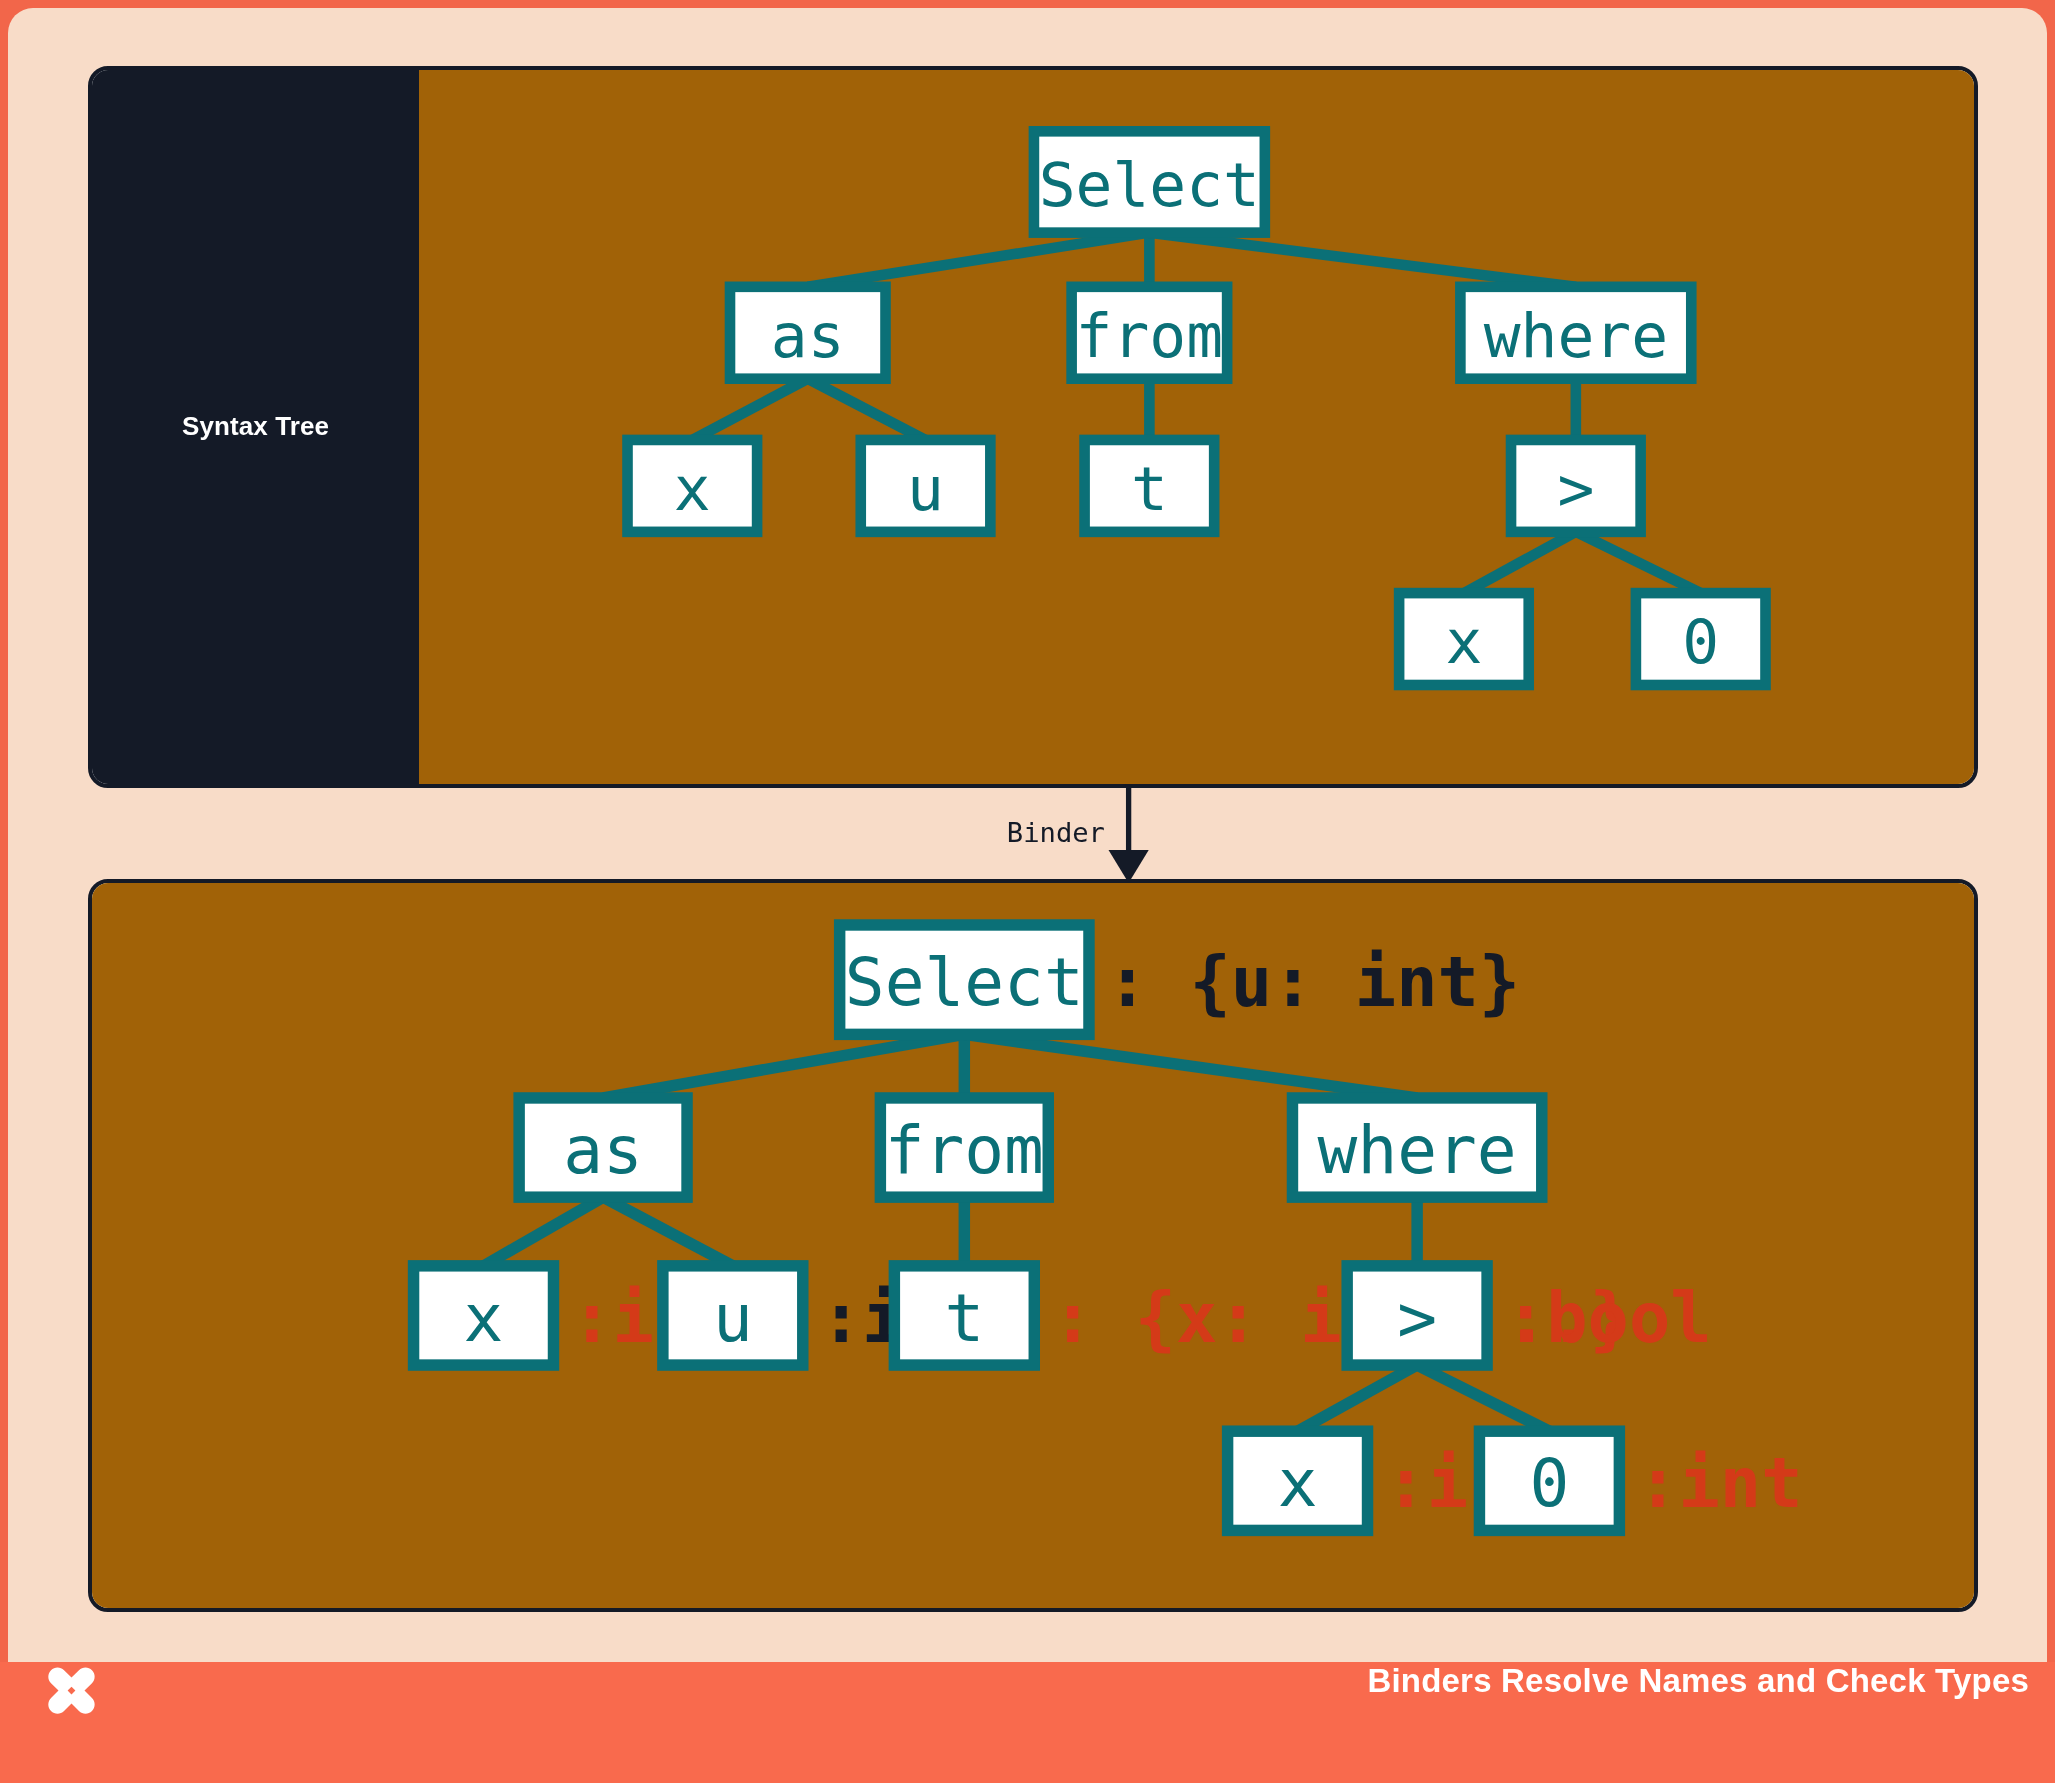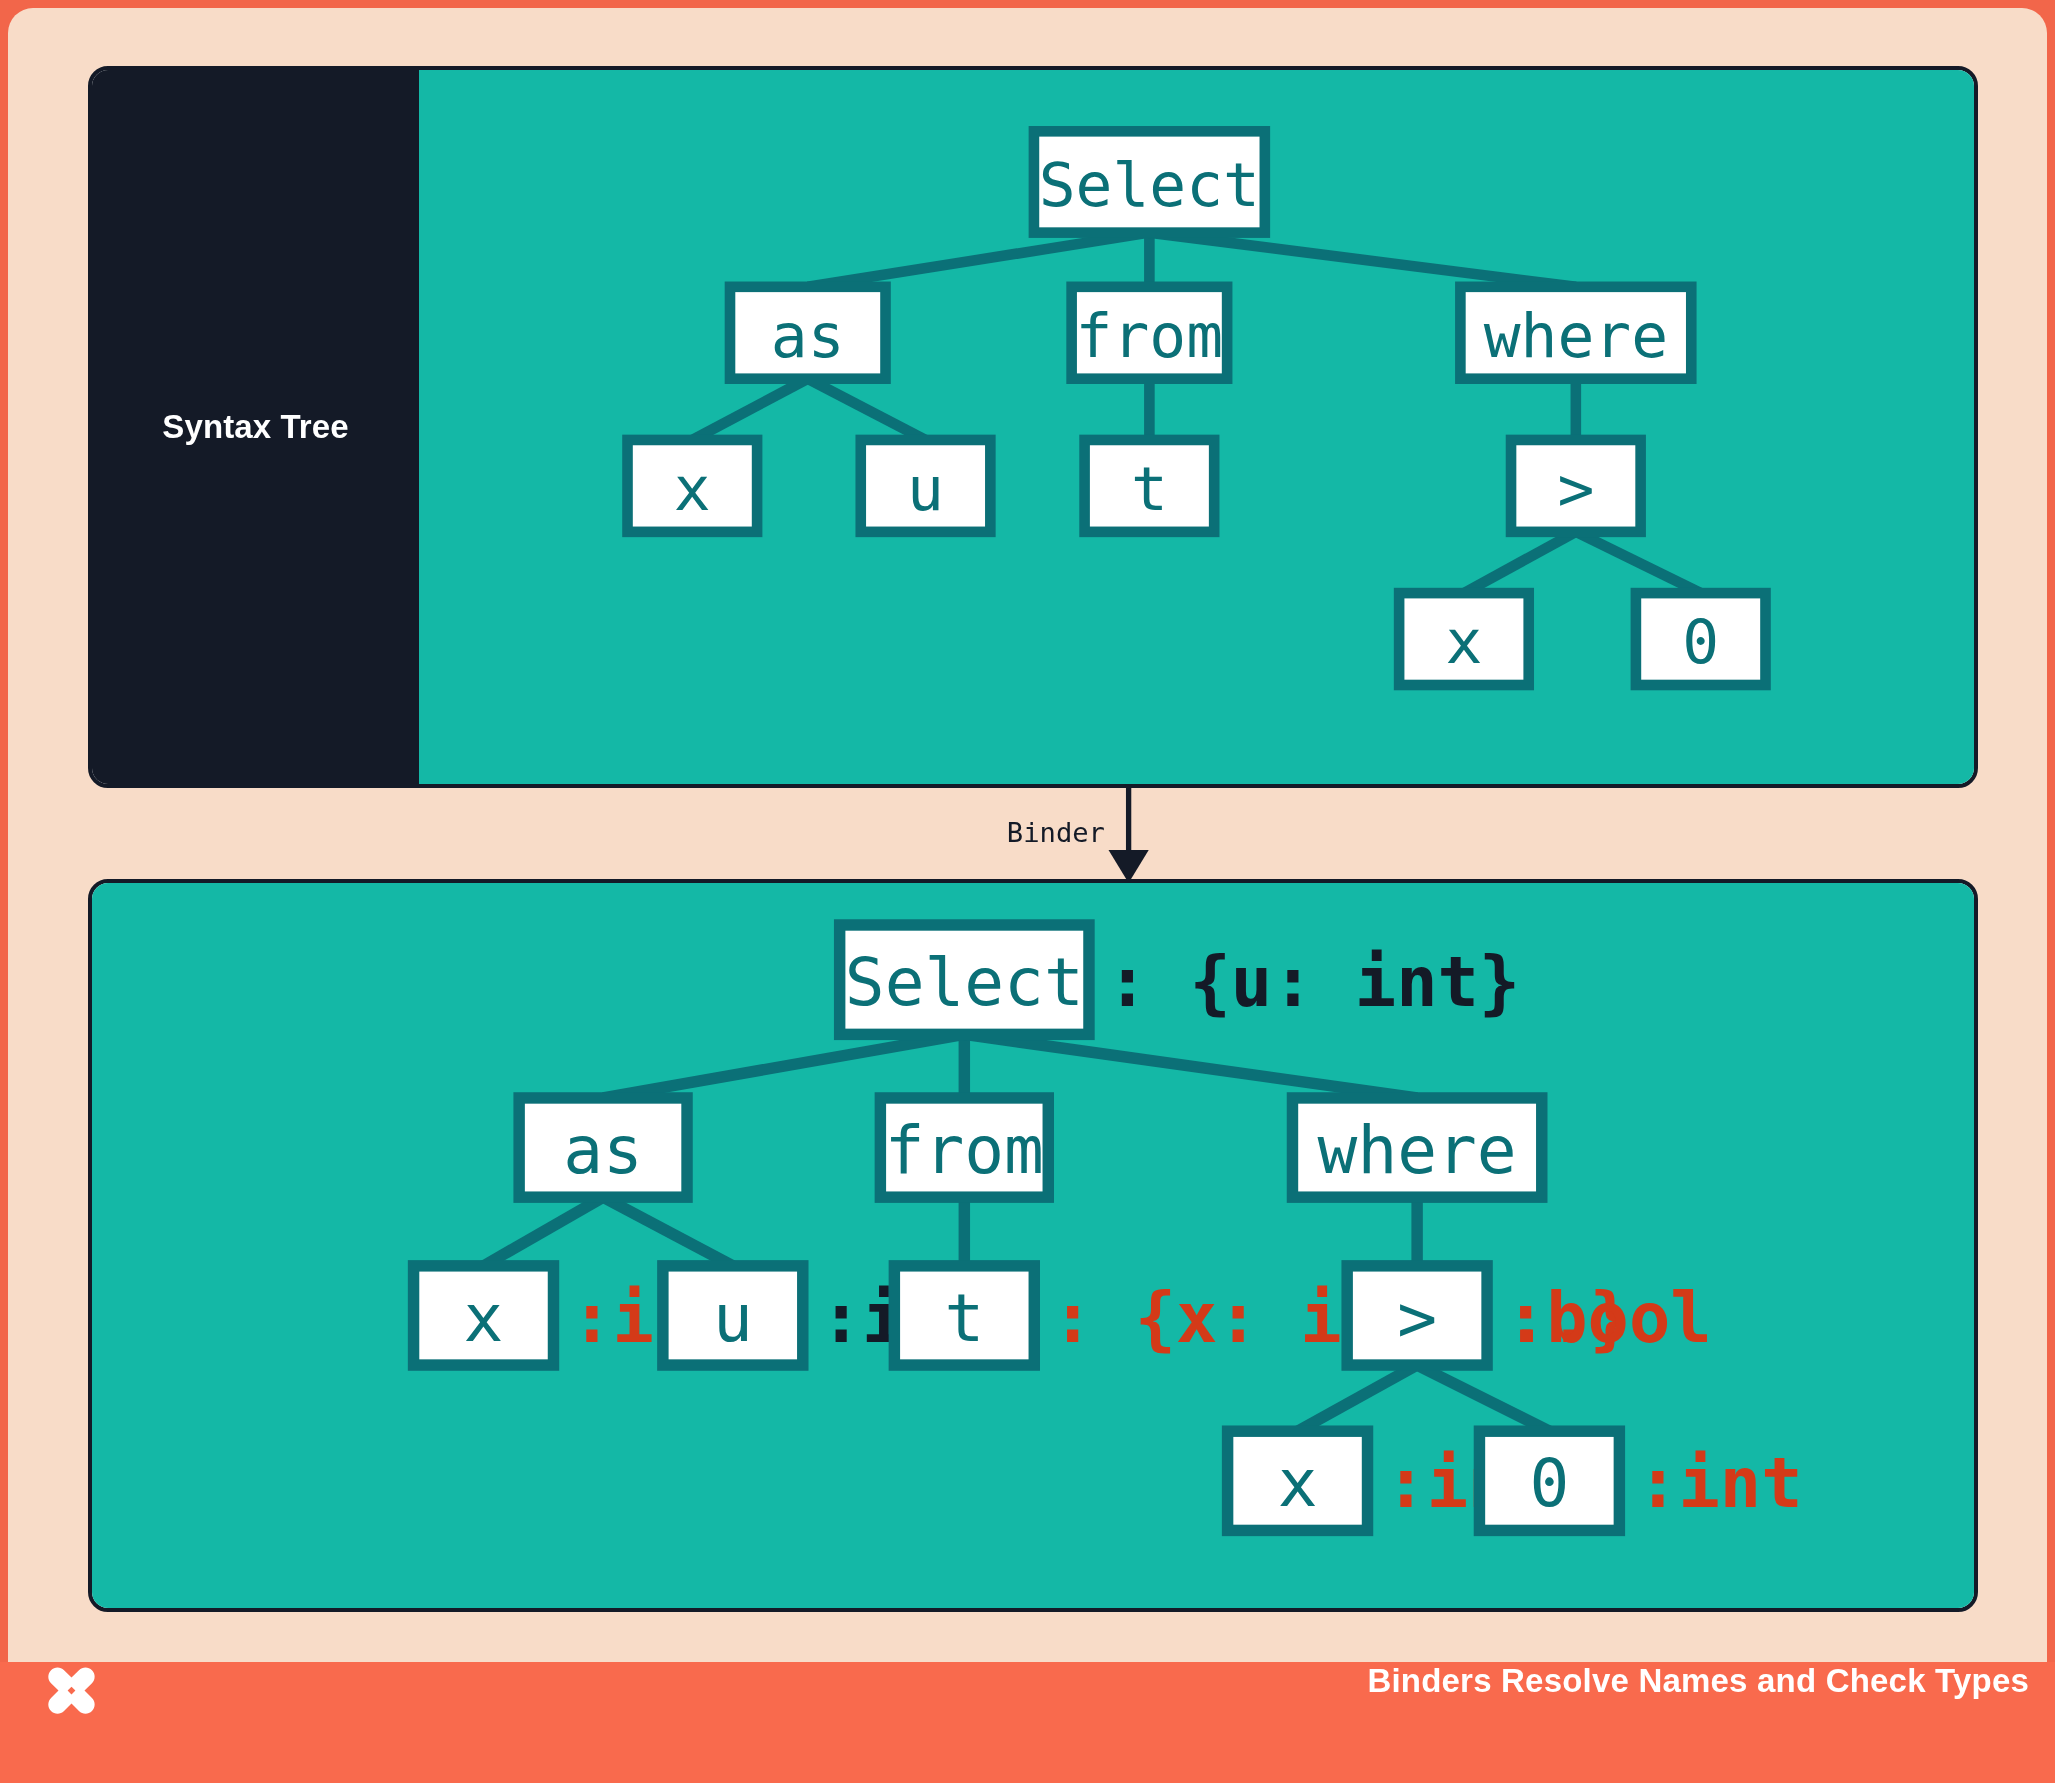--- a/index.html
+++ b/index.html
@@ -49,32 +49,32 @@
     height: 733px;
   }
   .panel-label {
     flex: 0 0 327px;
     background: #141A27;
     color: #FFFFFF;
     display: flex;
     align-items: center;
     justify-content: center;
     text-align: center;
-    font-size: 33px;
+    font-size: 26px;
     font-weight: bold;
     line-height: 1.38;
     letter-spacing: 0.1px;
     box-sizing: border-box;
     padding: 0 10.6px;
     user-select: none;
   }
   .panel-body {
     position: relative;
     flex: 1 1 auto;
-    background: #14b8a6;
+    background: #a16207;
   }
   .panel-body svg {
     position: absolute;
     left: 0;
     top: 0;
     width: 100%;
     height: 100%;
     display: block;
   }
   

